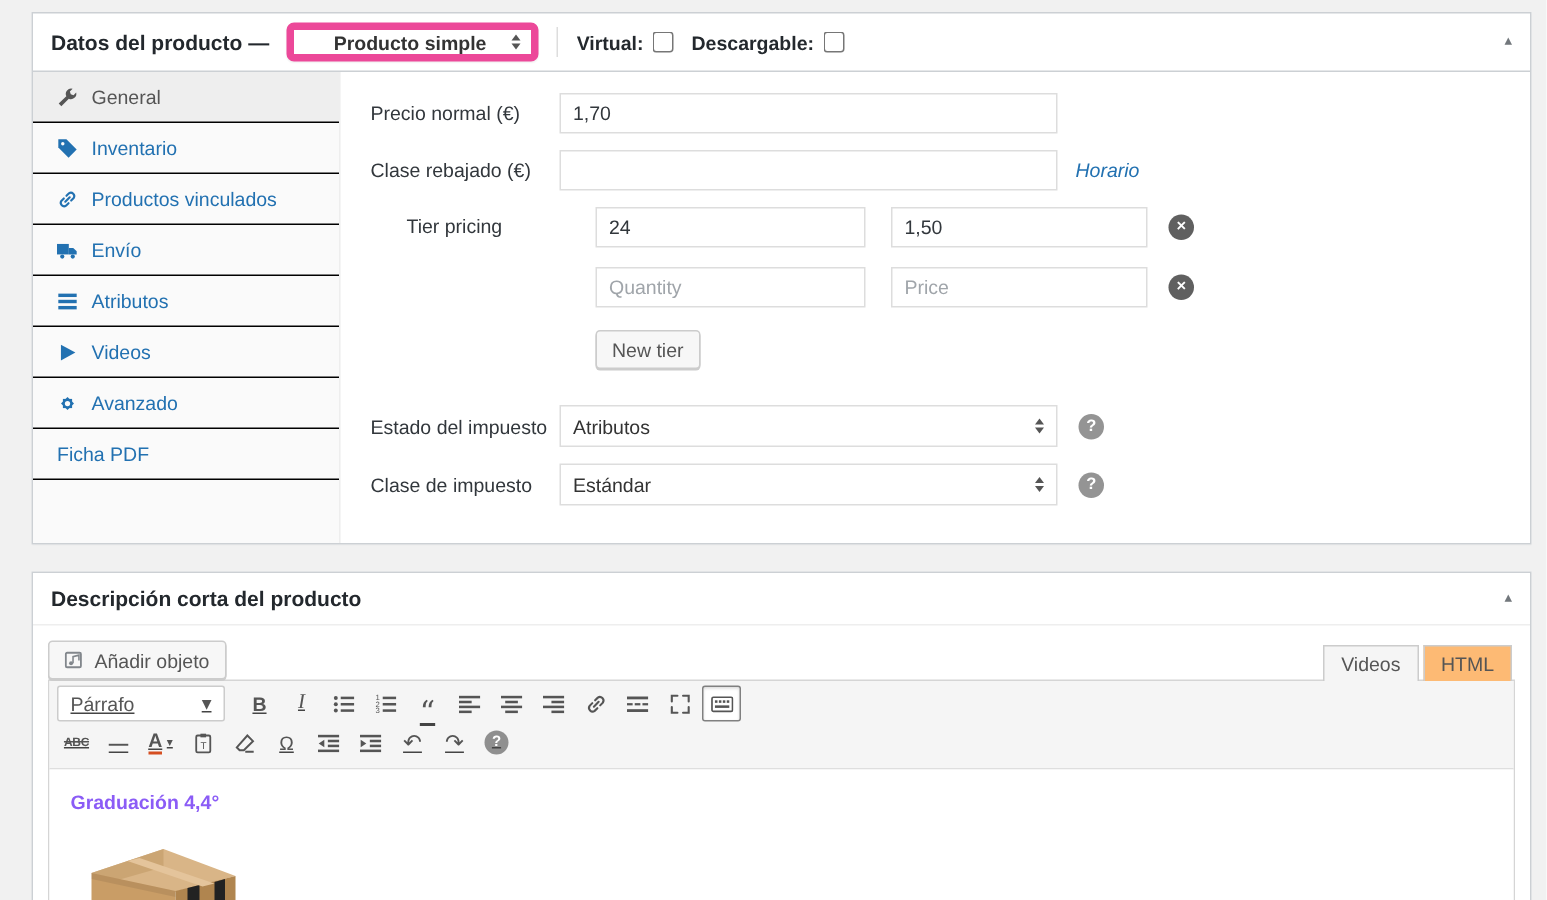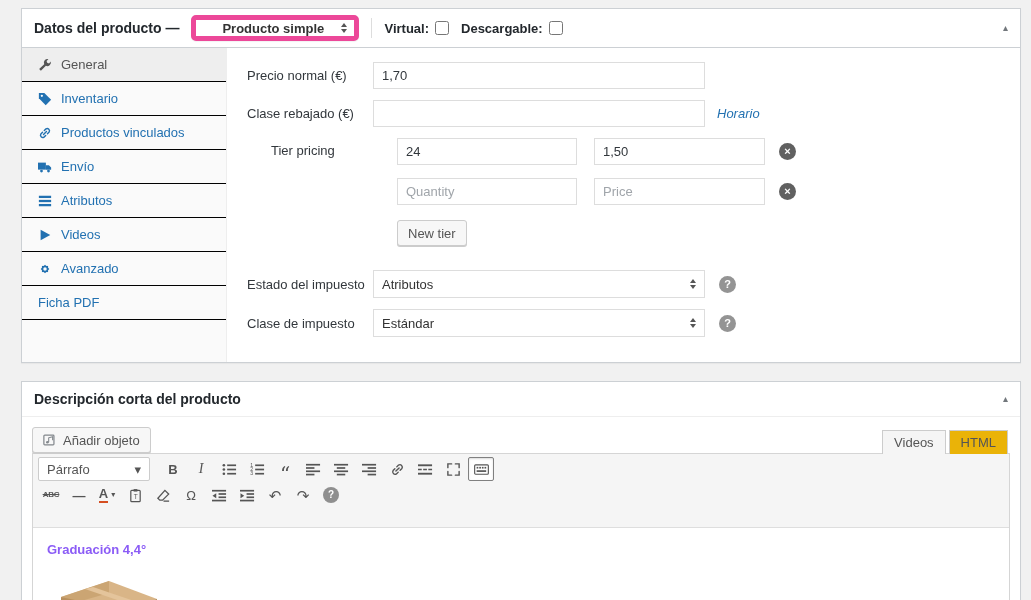--- a/index.html
+++ b/index.html
@@ -53,24 +53,24 @@
   .mt-lg { margin-top:24px; }
   .field-select { width:332px; height:28px; border:1px solid #ddd; padding:0 8px; }
   .help { width:17px; height:17px; flex:none; border-radius:50%; background:#949494; color:#fff; font-size:11px; font-weight:700; display:flex; align-items:center; justify-content:center; margin-left:14px; cursor:pointer; }
 
   
   .desc { margin-top:18px; }
   .desc-header { display:flex; align-items:center; padding:9px 12px; border-bottom:1px solid #eee; min-height:32px; }
   .media-bar { display:flex; justify-content:space-between; align-items:flex-end; padding:10px 10px 0 10px; }
   .add-media svg { width:14px; height:14px; }
   .editor-tabs { display:flex; gap:3px; margin-bottom:-1px; margin-right:2px; }
-  .etab { padding:4px 11px; font-size:13px; color:#555; background:#eab308; border:1px solid #ccc; border-bottom:none; cursor:pointer; }
+  .etab { padding:4px 11px; font-size:13px; color:#555; background:#fdba74; border:1px solid #ccc; border-bottom:none; cursor:pointer; }
   .etab.active { background:#f5f5f5; }
   .editor { margin:0 10px; border:1px solid #d5d5d5; }
-  .toolbars { background:#f5f5f5; border-bottom:1px solid #dedede; padding:3px 5px 20px; }
+  .toolbars { background:#f5f5f5; border-bottom:1px solid #dedede; padding:3px 5px 5px;text-decoration:underline; }
   .tb-row { display:flex; align-items:center; gap:2px; }
   .tb-row + .tb-row { margin-top:2px; }
   .para-select { width:112px; height:24px; border:1px solid #ccc; border-radius:2px; padding:0 8px; margin-right:8px; color:#555; font-size:13px; }
   .tbtn { width:26px; height:24px; display:flex; align-items:center; justify-content:center; color:#555; border:1px solid transparent; border-radius:2px; cursor:pointer; font-size:13px; line-height:1; }
   .tbtn svg { width:15px; height:15px; fill:#555; }
   .tbtn svg .st { fill:none; stroke:#555; stroke-width:1.5; stroke-linecap:round; }
   .tbtn.active { background:#fff; border-color:#808080; box-shadow:inset 0 1px 2px rgba(0,0,0,.15); }
   .g-bold { font-weight:700; }
   .g-italic { font-style:italic; font-family:"Liberation Serif",serif; font-size:14px; }
   .g-quote { font-family:"DejaVu Serif",serif; font-size:20px; padding-top:9px; }

